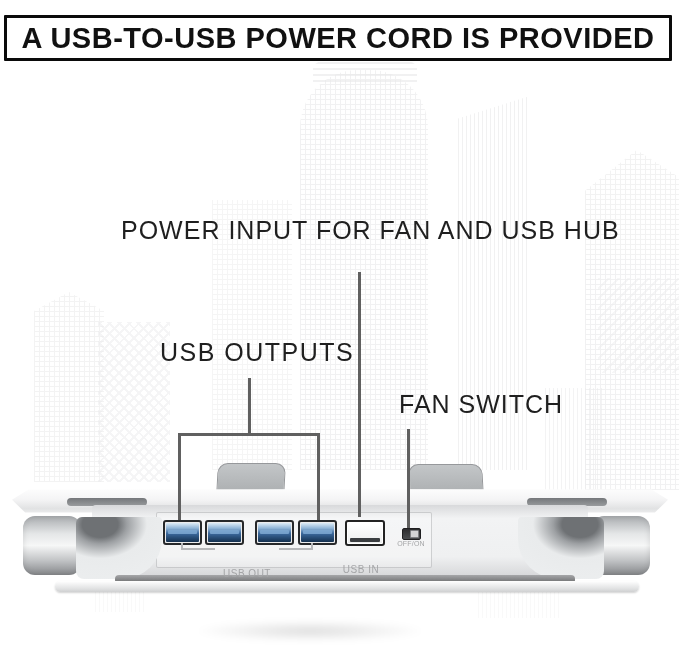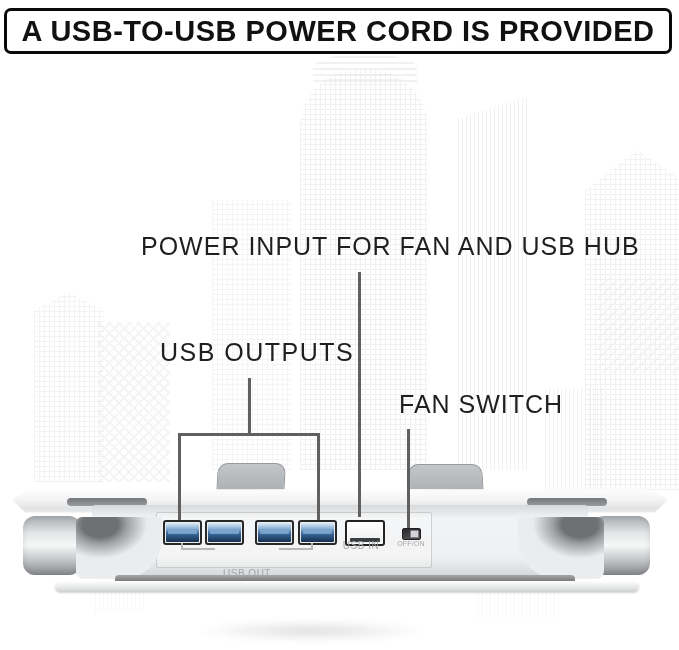--- a/index.html
+++ b/index.html
@@ -28,29 +28,29 @@
   #tower-left-a{left:34px;top:292px;width:70px;height:190px;opacity:.55;
               clip-path:polygon(0 10%,50% 0,100% 10%,100% 100%,0 100%);}
   #tower-left-b{left:98px;top:322px;width:72px;height:160px;opacity:.5;}
   #tower-mid-left{left:212px;top:200px;width:80px;height:270px;opacity:.45;}
   .drip{position:absolute;opacity:.28;filter:blur(.5px);}
   #drip-left{left:95px;top:590px;width:52px;height:22px;}
   #drip-right{left:478px;top:592px;width:84px;height:26px;}
 
   
   #title-box{
-    position:absolute;left:4px;top:8px;width:662px;height:40px;
-    border:3.5px solid #0a0a0a;border-radius:7px;background:#fff;
+    position:absolute;left:4px;top:15px;width:662px;height:40px;
+    border:3.5px solid #0a0a0a;border-radius:1px;background:#fff;
     display:flex;align-items:center;justify-content:center;
   }
   #title-box span{font-size:29px;font-weight:bold;color:#111;letter-spacing:.5px;white-space:nowrap;}
 
   
   .callout-label{position:absolute;color:#1f1f1f;font-size:25px;font-weight:400;white-space:nowrap;}
-  #label-power{left:121px;top:232px;letter-spacing:1px;margin-left:20px;}
+  #label-power{left:121px;top:216px;letter-spacing:1px;}
   #label-outputs{left:160px;top:338px;letter-spacing:1.5px;}
   #label-fan{left:399px;top:390px;letter-spacing:1px;}
 
   
   .cline{position:absolute;background:#606060;}
   #line-power{left:358px;top:272px;width:3px;height:245px;}
   #line-outputs-stem{left:248px;top:378px;width:3px;height:58px;}
   #line-outputs-h{left:178px;top:433px;width:142px;height:3px;}
   #line-outputs-l{left:178px;top:435px;width:3px;height:85px;}
   #line-outputs-r{left:317px;top:435px;width:3px;height:85px;}
@@ -105,21 +105,21 @@
   #usb-in-port .inner::after{content:"";position:absolute;left:2px;right:2px;bottom:1px;height:4px;
         background:#3a3d40;border-radius:1px;}
   #fan-switch{position:absolute;left:402px;top:528px;width:17px;height:10px;border-radius:2px;
         background:linear-gradient(180deg,#2c2c2e,#4a4c4e);border:1px solid #1f1f21;}
   #fan-switch .knob{position:absolute;right:1px;top:1px;width:7px;height:6px;background:#d3d4d5;
         border:1px solid #7e8083;border-radius:1px;}
 
   
   .port-caption{position:absolute;color:#a4a5a7;font-size:10px;letter-spacing:.5px;text-align:center;}
   #caption-usb-out{left:214px;top:568px;width:66px;}
-  #caption-usb-in{left:339px;top:540px;width:44px;}
+  #caption-usb-in{left:339px;top:564px;width:44px;}
   #caption-offon{left:394px;top:540px;width:34px;font-size:7px;letter-spacing:.2px;}
   .bseg{position:absolute;background:#b6b7b9;}
   #bseg-l{left:181px;top:548px;width:34px;height:2px;}
   #bseg-r{left:279px;top:548px;width:34px;height:2px;}
   #btick-l{left:181px;top:543px;width:2px;height:7px;}
   #btick-r{left:311px;top:543px;width:2px;height:7px;}
 </style>
 </head>
 <body>
 

